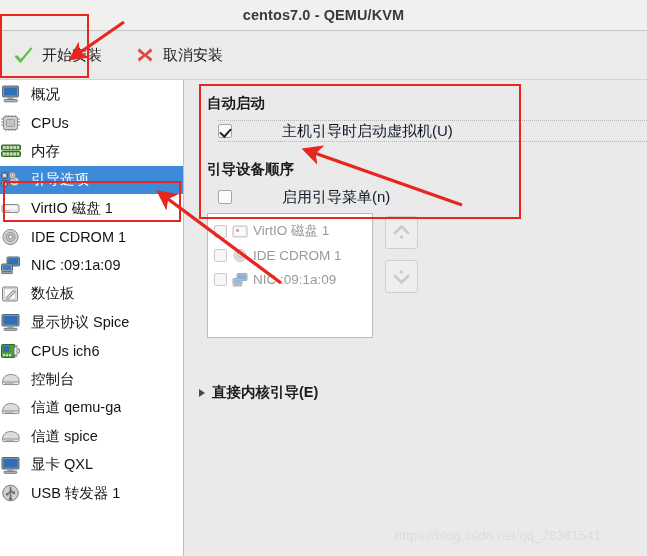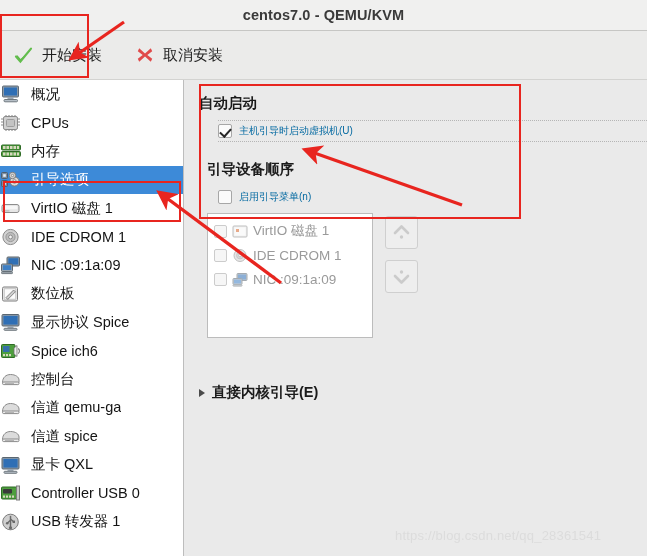--- a/index.html
+++ b/index.html
@@ -67,31 +67,31 @@
 
   
   .main{
     position:absolute;left:185px;top:80px;width:462px;height:476px;
     background:#eaeaea;box-sizing:border-box;
   }
   .grp-title{
     position:absolute;font-size:14.5px;font-weight:bold;color:#1b1b1b;
     white-space:nowrap;
   }
-  .g-auto{left:14px;top:14px;}
+  .g-auto{left:22px;top:14px;}
   .g-boot{left:22px;top:80px;}
 
   .chkrow{
     position:absolute;display:flex;align-items:center;gap:7px;
     height:22px;box-sizing:border-box;
   }
   .chk-auto{left:33px;top:40px;width:429px;
     border-top:1px dotted #b5b5b5;border-bottom:1px dotted #b5b5b5;}
   .chk-menu{left:33px;top:106px;}
-  .chkrow .cl{font-size:10px;color:#0369a1;white-space:nowrap;}
+  .chkrow .cl{font-size:15px;color:#0f172a;white-space:nowrap;margin-left:43px;}
 
   .cbox{
     width:14px;height:14px;flex:0 0 14px;border:1px solid #a7a7a7;
     background:#fbfbfb;border-radius:2px;position:relative;box-sizing:border-box;
   }
   .cbox.on::after{
     content:"";position:absolute;left:3px;top:1px;width:5px;height:9px;
     border:solid #262626;border-width:0 2px 2px 0;transform:rotate(42deg);
   }
 
@@ -305,21 +305,21 @@
           <rect x="3" y="5" width="6.5" height="6" fill="#356fa8"></rect>
           <g fill="#d8d8c0">
               <rect x="3" y="13" width="2" height="2.2"></rect>
               <rect x="6" y="13" width="2" height="2.2"></rect>
               <rect x="9" y="13" width="2" height="2.2"></rect>
             </g>
           <path d="M14 7 L17 4.5 L17 15.5 L14 13 Z" fill="#efefef" stroke="#6f6f6f" stroke-width=".8"></path>
           <path d="M18.3 7.5 a3.4 3.4 0 0 1 0 5" stroke="#6f6f6f" fill="none" stroke-width="1.1"></path>
         </svg>
       </span>
-      <span class="slabel">Spice ich6</span>
+      <span class="slabel">CPUs ich6</span>
     </div>
 
     <div class="srow">
       <span class="sicon">
         <svg width="22" height="20" viewBox="0 0 22 20">
           <path d="M2.5 13.5 C2.5 8.5 6 5.5 10.5 5.5 C15.5 5.5 19 8 19 11 L19 13.5 Z" fill="#dcdcdc" stroke="#8a8a8a"></path>
           <rect x="2.5" y="13" width="16.5" height="2.6" rx="1.2" fill="#ededed" stroke="#8a8a8a"></rect>
           <rect x="5" y="14" width="9" height="1" fill="#b4b4b4"></rect>
         </svg>
       </span>
@@ -353,36 +353,20 @@
         <svg width="22" height="20" viewBox="0 0 22 20">
           <rect x="2" y="2.5" width="17" height="11.5" rx="1" fill="#8d9aa6" stroke="#5a6670"></rect>
           <rect x="3.4" y="3.9" width="14.2" height="8.7" fill="#2f6fb5"></rect>
           <rect x="7.5" y="14" width="6" height="2.3" fill="#9aa6b1"></rect>
           <rect x="4" y="16.3" width="13" height="2" rx=".8" fill="#b6bfc7" stroke="#70797f"></rect>
         </svg>
       </span>
       <span class="slabel">显卡 QXL</span>
     </div>
 
-    <div class="srow">
-      <span class="sicon">
-        <svg width="22" height="20" viewBox="0 0 22 20">
-          <rect x="1.5" y="4" width="15" height="12" rx="1" fill="#4e9e3e" stroke="#2f6a26"></rect>
-          <rect x="3" y="6" width="9" height="4.5" rx="1" fill="#3a3a3a"></rect>
-          <g fill="#d8d8c0">
-              <rect x="3" y="12.5" width="2" height="2.2"></rect>
-              <rect x="6" y="12.5" width="2" height="2.2"></rect>
-              <rect x="9" y="12.5" width="2" height="2.2"></rect>
-              <rect x="12" y="12.5" width="2" height="2.2"></rect>
-            </g>
-          <rect x="16.5" y="3" width="3" height="14" fill="#c9c9c9" stroke="#7d7d7d"></rect>
-        </svg>
-      </span>
-      <span class="slabel">Controller USB 0</span>
-    </div>
 
     <div class="srow">
       <span class="sicon">
         <svg width="22" height="20" viewBox="0 0 22 20">
           <circle cx="10.5" cy="10" r="7.8" fill="#cfcfcf" stroke="#7d7d7d"></circle>
           <path d="M10.5 3.8 L10.5 15.5" stroke="#6a6a6a" stroke-width="1.5"></path>
           <circle cx="10.5" cy="15.8" r="1.6" fill="#6a6a6a"></circle>
           <path d="M10.5 8.2 L7.4 11 M10.5 7 L13.6 9.8" stroke="#6a6a6a" stroke-width="1.3" fill="none"></path>
           <rect x="12.6" y="8.6" width="2.4" height="2.4" fill="#6a6a6a"></rect>
           <circle cx="7.2" cy="11.3" r="1.3" fill="#6a6a6a"></circle>

